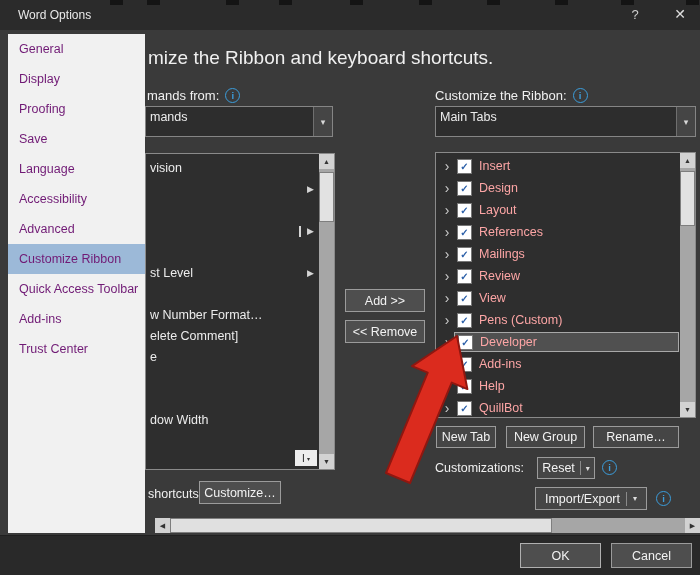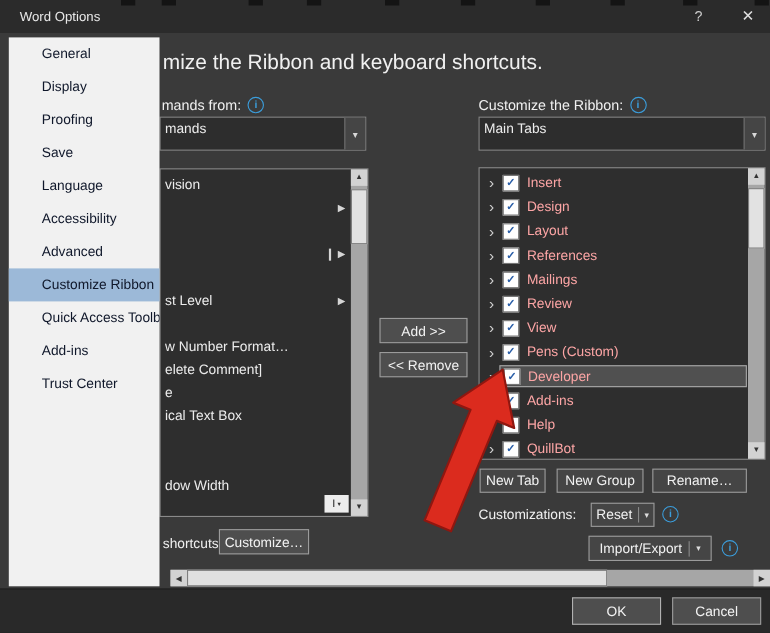--- a/index.html
+++ b/index.html
@@ -9,21 +9,21 @@
   .titlebar{position:absolute;left:0;top:0;width:700px;height:30px;background:#2b2b2b;}
   .tick{position:absolute;top:0;height:5px;background:#141414;}
   .title-text{position:absolute;left:18px;top:8px;font-size:12px;color:#e9e9e9;}
   .tb-help{position:absolute;right:54px;top:7px;width:22px;text-align:center;color:#cfcfcf;font-size:13px;cursor:default;}
   .tb-close{position:absolute;right:8px;top:6px;width:24px;text-align:center;color:#dedede;font-size:14px;cursor:default;}
   
   .main-area{position:absolute;left:0;top:30px;width:700px;height:505px;background:#3a3a3a;}
   .bottom-strip{position:absolute;left:0;top:535px;width:700px;height:40px;background:#292929;border-top:1px solid #202020;box-sizing:border-box;}
   
   .sidebar{position:absolute;left:8px;top:34px;width:137px;height:499px;background:#f1f1f1;z-index:5;}
-  .side-item{height:30px;line-height:30px;padding-left:30px;font-size:12.5px;color:#0f172a;white-space:nowrap;overflow:hidden;cursor:default;}
+  .side-item{height:30px;line-height:30px;padding-left:11px;font-size:12.5px;color:#701a75;white-space:nowrap;overflow:hidden;cursor:default;}
   .side-item.selected{background:#9cb9d8;}
   
   .heading{position:absolute;left:148px;top:47px;font-size:19px;color:#f0f0f0;white-space:nowrap;}
   .field-label{position:absolute;display:flex;align-items:center;gap:6px;font-size:13px;color:#f0f0f0;white-space:nowrap;}
   #lbl-left{left:147px;top:88px;}
   #lbl-right{left:435px;top:88px;}
   #lbl-customizations{position:absolute;left:435px;top:461px;font-size:12.5px;color:#f0f0f0;}
   #lbl-shortcuts{position:absolute;left:148px;top:487px;font-size:12.5px;color:#f0f0f0;}
   .info{display:inline-flex;width:13px;height:13px;border:1.5px solid #3b9ddb;border-radius:50%;
         color:#3b9ddb;font-size:9.5px;font-weight:bold;align-items:center;justify-content:center;flex:none;cursor:default;}
@@ -125,21 +125,20 @@
         <div class="lrow"><span class="ltext">vision</span></div>
         <div class="lrow"><span class="ltext"></span><span class="flyout">▶</span></div>
         <div class="lrow"><span class="ltext"></span></div>
         <div class="lrow"><span class="ltext"></span><span class="lbar"></span><span class="flyout">▶</span></div>
         <div class="lrow"><span class="ltext"></span></div>
         <div class="lrow"><span class="ltext">st Level</span><span class="flyout">▶</span></div>
         <div class="lrow"><span class="ltext"></span></div>
         <div class="lrow"><span class="ltext">w Number Format…</span></div>
         <div class="lrow"><span class="ltext">elete Comment]</span></div>
         <div class="lrow"><span class="ltext">e</span></div>
-        <div class="lrow"><span class="ltext">ical Text Box</span></div>
         <div class="lrow"><span class="ltext"></span></div>
         <div class="lrow"><span class="ltext"></span></div>
         <div class="lrow"><span class="ltext">dow Width</span></div>
       </div>
     <div class="cursor-widget">
       <span>I</span>
       <span class="dn">▾</span>
     </div>
     <div class="vscroll">
       <div class="sarrow up">▲</div>

